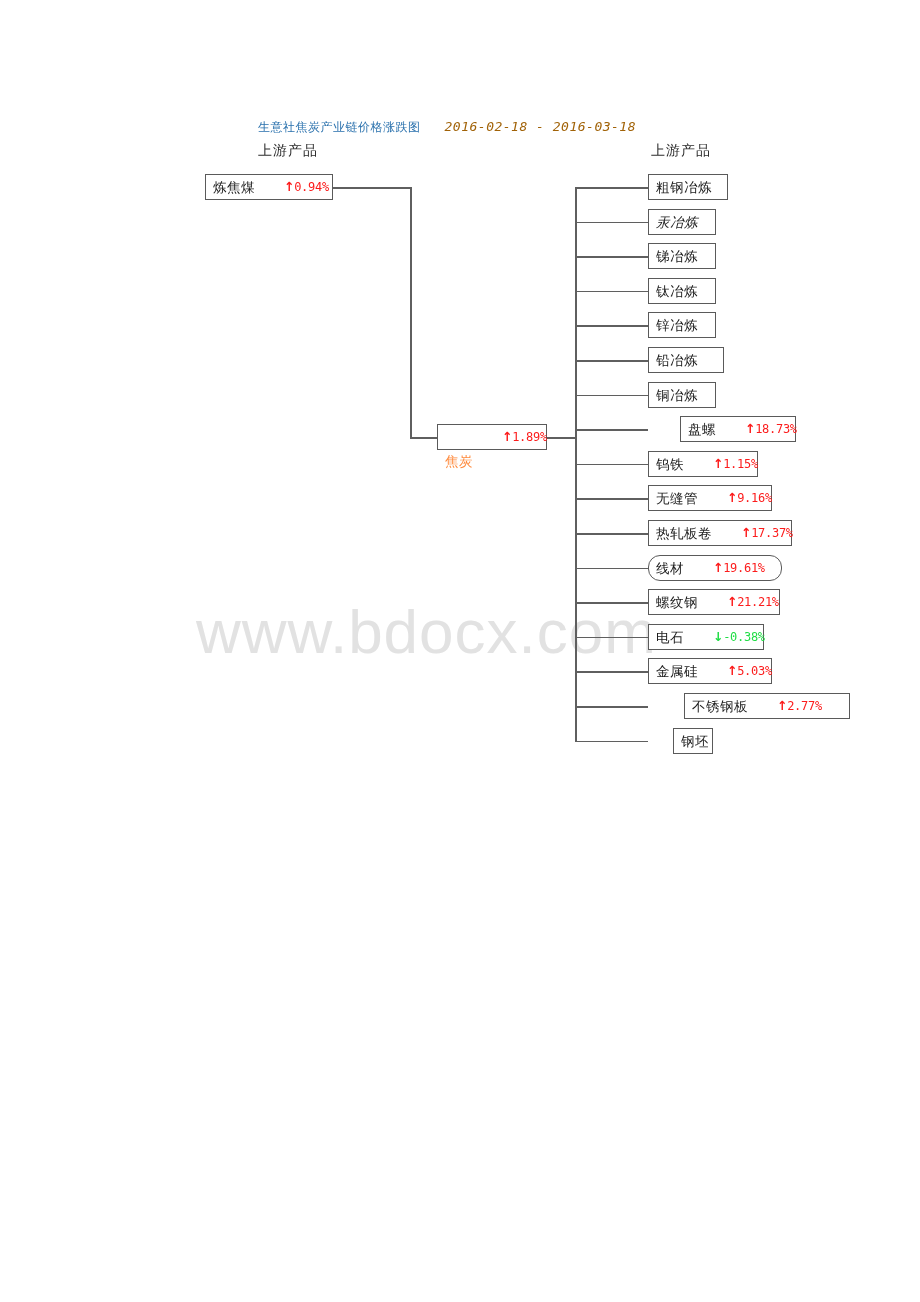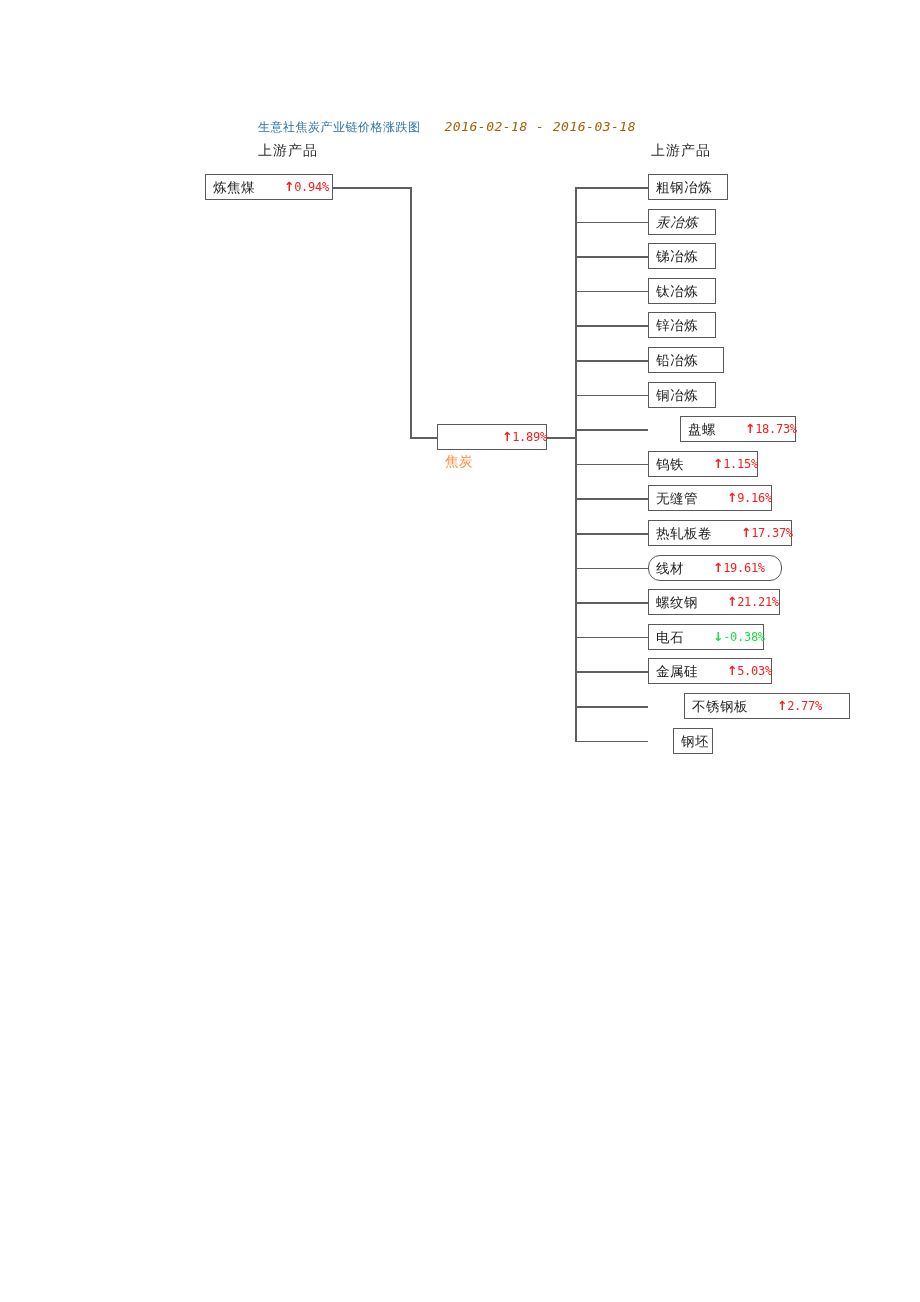--- a/index.html
+++ b/index.html
@@ -116,20 +116,21 @@
     z-index: 8;
   }
   .ln.h { height: 1.6px; }
   .ln.v { width: 1.6px; }
 </style>
 </head>
 <body>
 
 <div id="stage">
 
+  <div class="watermark">www.bdocx.com</div>
 
   <div class="title-row">
     <span class="title-main">生意社焦炭产业链价格涨跌图</span><span class="title-dates">2016-02-18 - 2016-03-18</span>
   </div>
 
   <div class="col-head up">上游产品</div>
   <div class="col-head down">上游产品</div>
 
   <div id="lines">
       <div class="ln h" style="left: 333px; top: 187px; width: 77px;"></div>

